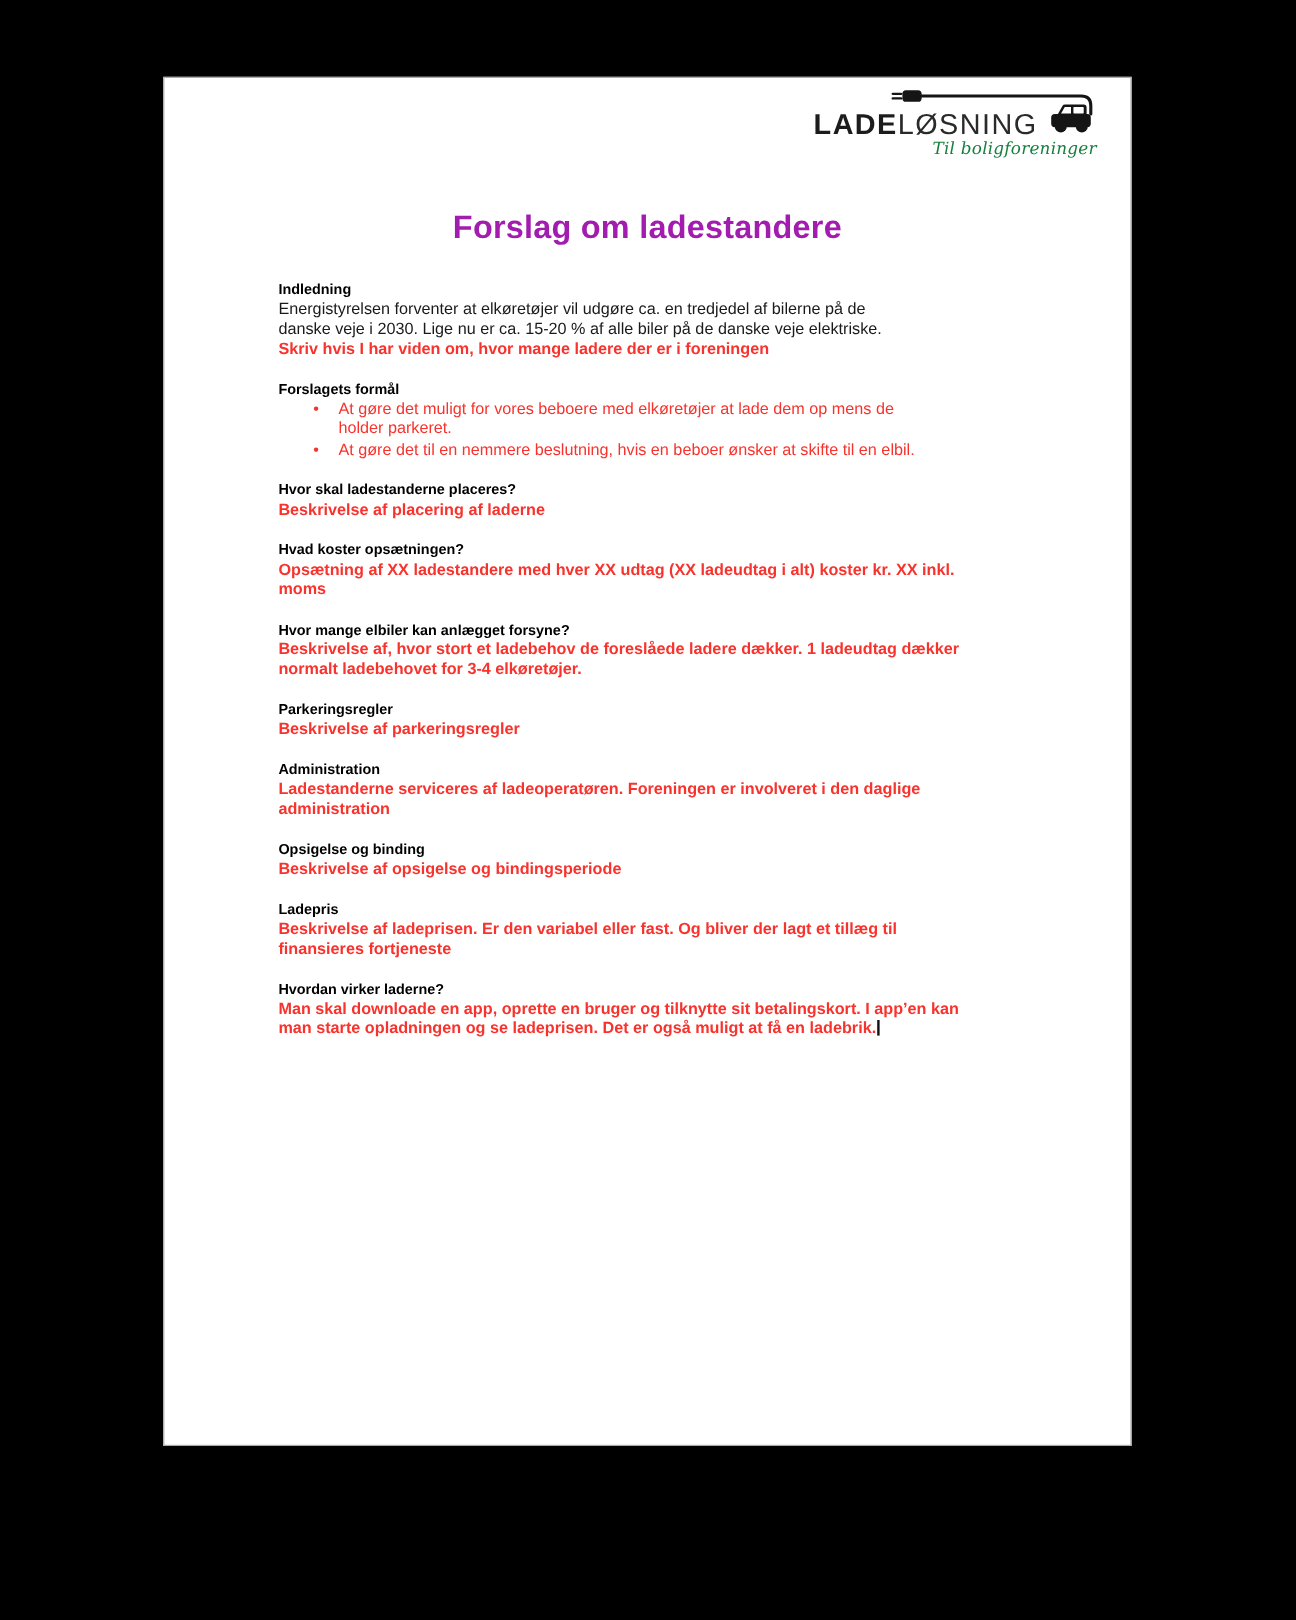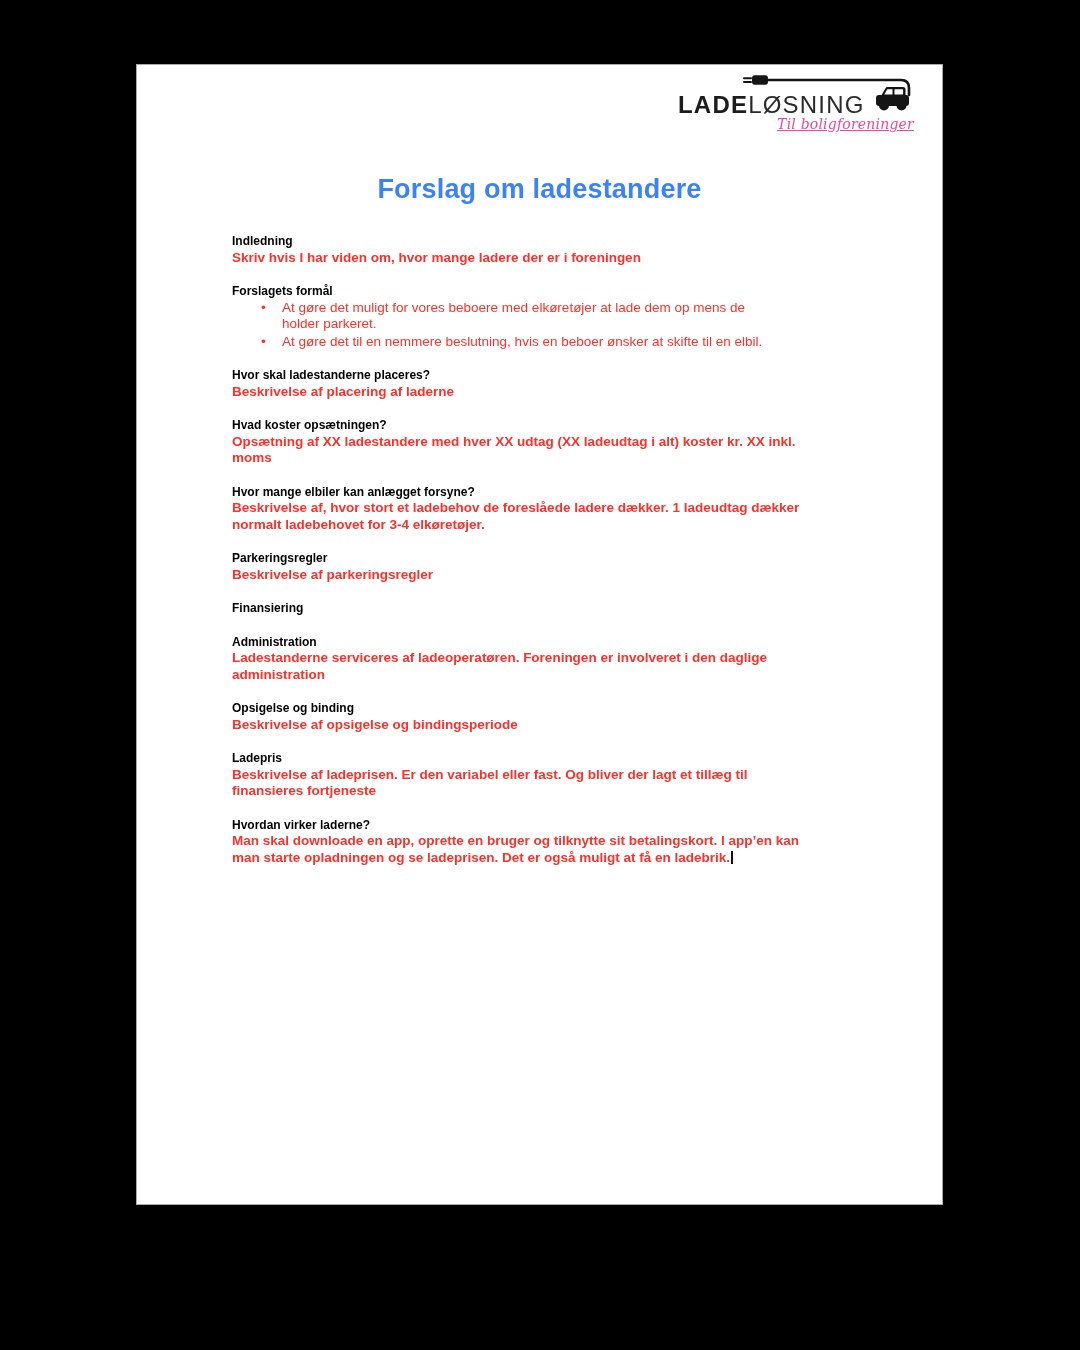--- a/index.html
+++ b/index.html
@@ -26,27 +26,27 @@
   .logo-svg{position:absolute;left:0;top:0;}
   .wordmark{
     position:absolute;left:2px;top:18px;
     font-size:24px;letter-spacing:1.2px;color:#1c1c1c;white-space:nowrap;
   }
   .wm-bold{font-weight:bold;}
   .wm-light{font-weight:normal;color:#2a2a2a;}
   .tagline{
     position:absolute;right:8px;top:43px;
     font-family:"DejaVu Serif", serif;font-style:italic;
-    font-size:14px;color:#ec4899;letter-spacing:0.2px;text-decoration:underline;
+    font-size:14px;color:#15803d;letter-spacing:0.2px;
   }
   
   .doc-title{
     position:absolute;left:0;right:0;top:90px;
     text-align:center;
-    font-size:27px;line-height:32px;font-weight:bold;color:#3b82f6;
+    font-size:27px;line-height:32px;font-weight:bold;color:#a21caf;
     letter-spacing:0.2px;
   }
   
   .doc-body{
     position:absolute;left:95px;top:168px;width:640px;
     font-size:13.5px;line-height:16.5px;
   }
   .doc-section{margin:0 0 17px 0;}
   .doc-section h3{
     margin:0;font-size:12px;line-height:16.5px;font-weight:bold;color:#000;
@@ -97,20 +97,22 @@
     <div class="wordmark"><span class="wm-bold">LADE</span><span class="wm-light">LØSNING</span></div>
     <div class="tagline">Til boligforeninger</div>
   </header>
 
   <h1 class="doc-title">Forslag om ladestandere</h1>
 
   <main class="doc-body">
 
     <section class="doc-section">
       <h3>Indledning</h3>
+      <p data-color="black">Energistyrelsen forventer at elkøretøjer vil udgøre ca. en tredjedel af bilerne på de
+danske veje i 2030. Lige nu er ca. 15-20 % af alle biler på de danske veje elektriske.</p>
       <p data-color="red">Skriv hvis I har viden om, hvor mange ladere der er i foreningen</p>
     </section>
 
     <section class="doc-section">
       <h3>Forslagets formål</h3>
       <ul class="bullet-list">
         <li>At gøre det muligt for vores beboere med elkøretøjer at lade dem op mens de
 holder parkeret.</li>
         <li>At gøre det til en nemmere beslutning, hvis en beboer ønsker at skifte til en elbil.</li>
       </ul>
@@ -132,21 +134,20 @@
       <p data-color="red">Beskrivelse af, hvor stort et ladebehov de foreslåede ladere dækker. 1 ladeudtag dækker
 normalt ladebehovet for 3-4 elkøretøjer.</p>
     </section>
 
     <section class="doc-section">
       <h3>Parkeringsregler</h3>
       <p data-color="red">Beskrivelse af parkeringsregler</p>
     </section>
 
     <section class="doc-section">
-      <h3>Finansiering</h3>
     </section>
 
     <section class="doc-section">
       <h3>Administration</h3>
       <p data-color="red">Ladestanderne serviceres af ladeoperatøren. Foreningen er involveret i den daglige
 administration</p>
     </section>
 
     <section class="doc-section">
       <h3>Opsigelse og binding</h3>

